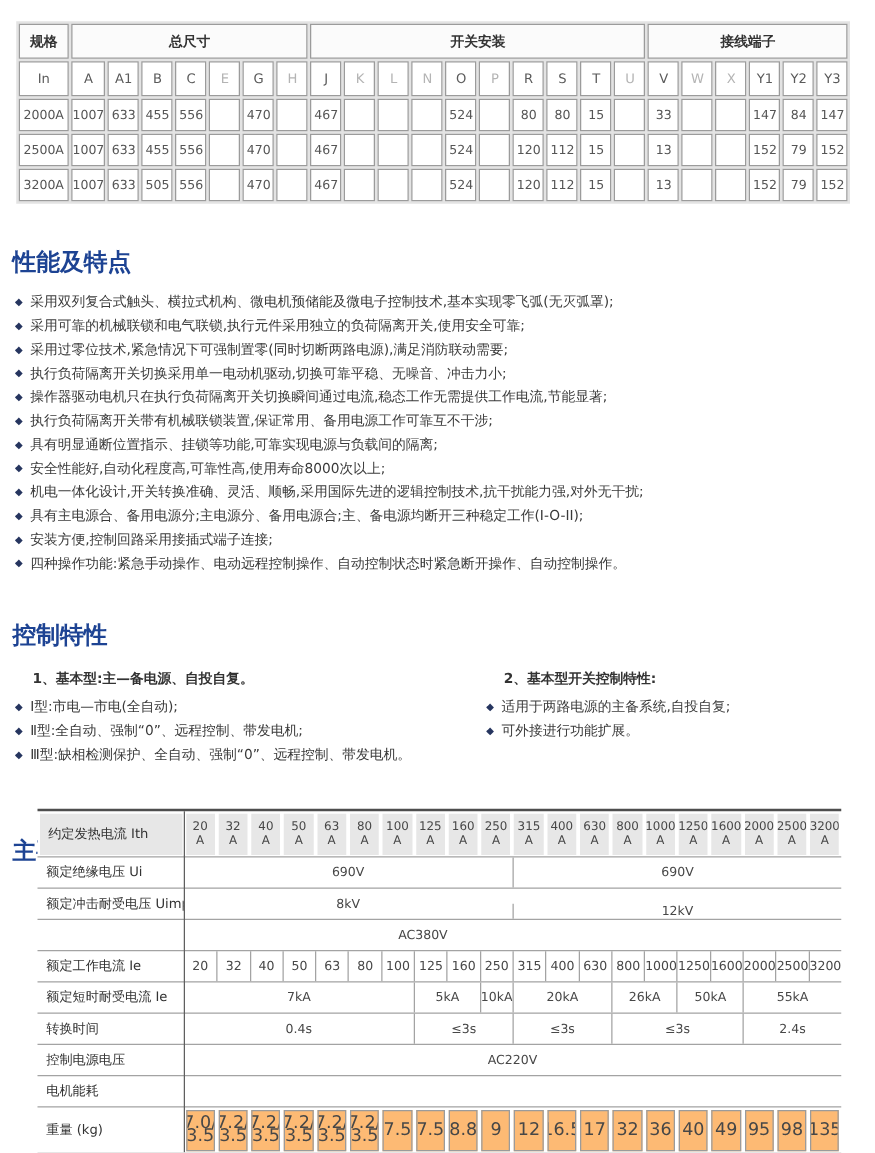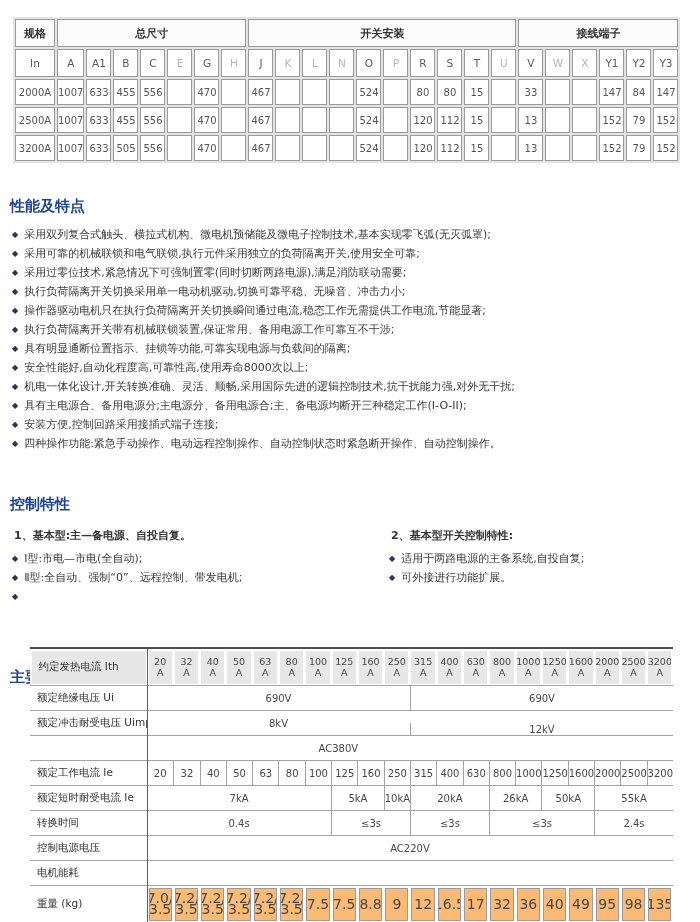--- a/index.html
+++ b/index.html
@@ -15,25 +15,25 @@
   }
   .dim-table td,.dim-table th{
     background:#ffffff;border:1px solid #9b9b9b;text-align:center;vertical-align:middle;
     font-weight:normal;padding:0;overflow:hidden;white-space:nowrap;
   }
   .dim-table .group-row th{height:26px;font-size:11px;font-weight:bold;color:#333;background:#fbfbfb;}
   .dim-table .letter-row td{height:26px;font-size:10.5px;color:#5a5a5a;}
   .dim-table .letter-row td.dim{color:#b4b4b4;}
   .dim-table .data-row td{height:24px;font-size:10px;color:#555;}
   
-  .sec-title{font-size:15px;font-weight:bold;color:#1d4393;margin:0;}
+  .sec-title{font-size:19px;font-weight:bold;color:#1d4393;margin:0;}
   .bullets{margin:0;padding:0;list-style:none;}
   .bullets li{display:flex;align-items:flex-start;margin-bottom:6px;font-size:11px;line-height:13px;color:#3a3a3a;}
   .diamond{font-size:8px;line-height:13px;color:#26355f;margin:0 6px 0 2px;flex:0 0 auto;}
-  .col-heading{font-size:11px;font-weight:bold;color:#333;margin:0 0 9px 4px;}
+  .col-heading{font-size:11px;font-weight:bold;color:#333;margin:0 0 9px 16px;}
   #features-section{position:absolute;left:10px;top:197px;width:680px;}
   #features-section .bullets{margin-top:12px;}
   #control-section{position:absolute;left:10px;top:495px;width:680px;}
   #control-section .control-cols{display:flex;margin-top:14px;}
   #control-section .ctl-left{width:377px;flex:0 0 auto;}
   #control-section .ctl-right{flex:1;}
   #params-title{position:absolute;left:10px;top:620px;margin-top:48px;}
   
   .params-table{
     position:absolute;left:30px;top:647px;width:643px;
@@ -269,20 +269,21 @@
             <li>
               <span class="diamond">◆</span>
               <span>Ⅰ型:市电—市电(全自动);</span>
             </li>
             <li>
               <span class="diamond">◆</span>
               <span>Ⅱ型:全自动、强制“0”、远程控制、带发电机;</span>
             </li>
             <li>
               <span class="diamond">◆</span>
+              <span>Ⅲ型:缺相检测保护、全自动、强制“0”、远程控制、带发电机。</span>
             </li>
           </ul>
       </div>
       <div class="ctl-right">
         <p class="col-heading">2、基本型开关控制特性:</p>
         <ul class="bullets">
             <li>
               <span class="diamond">◆</span>
               <span>适用于两路电源的主备系统,自投自复;</span>
             </li>

